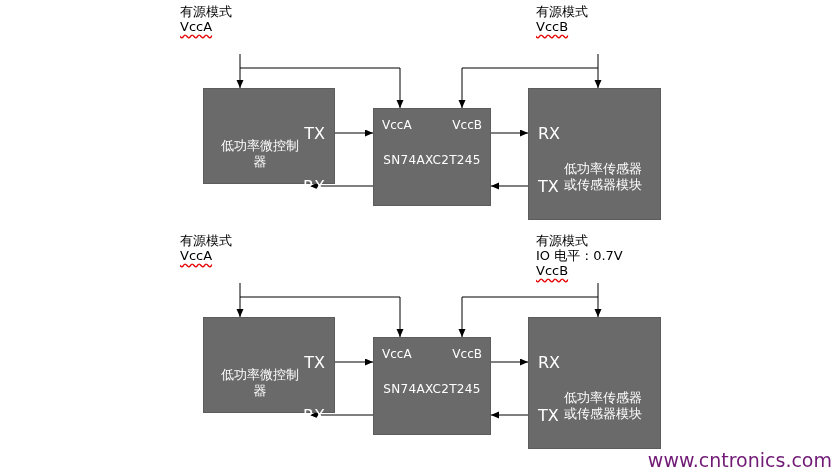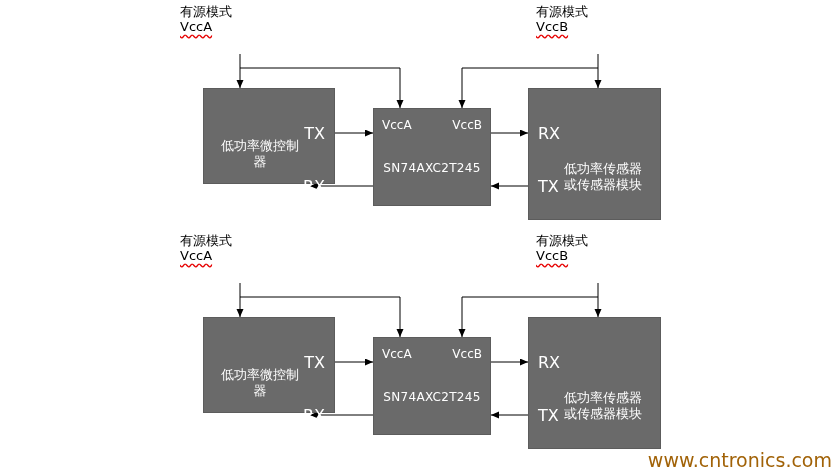--- a/index.html
+++ b/index.html
@@ -76,29 +76,28 @@
   .vcc { position: absolute; top: 9px; font-size: 12px; line-height: 14px; }
   .vcc-a { left: 8px; }
   .vcc-b { right: 8px; }
   .part {
     position: absolute;
     left: 0; top: 44px;
     width: 100%;
     text-align: center;
     font-size: 12px;
     letter-spacing: 0.3px;
-    margin-top: 8px;
   }
 
   .watermark {
     position: absolute;
     right: 8px;
     bottom: 2px;
     font-size: 19px;
-    color: #a16207;
+    color: #701a75;
     text-align: center;
   }
 </style>
 </head>
 <body>
 
 <div class="canvas">
 
   <svg class="wires" width="840" height="473" viewBox="0 0 840 473" xmlns="http://www.w3.org/2000/svg">
     <defs>
@@ -166,20 +165,21 @@
 
   <section class="diagram d2">
 
     <div class="note note-left">
       <div>有源模式</div>
       <div class="rail">VccA</div>
     </div>
 
     <div class="note note-right">
       <div>有源模式</div>
+      <div>IO 电平：0.7V</div>
       <div class="rail">VccB</div>
     </div>
 
     <div class="block mcu">
       <div class="block-label">低功率微控制
 器</div>
       <span class="pin pin-mcu-tx">TX</span>
       <span class="pin pin-mcu-rx">RX</span>
     </div>
 

